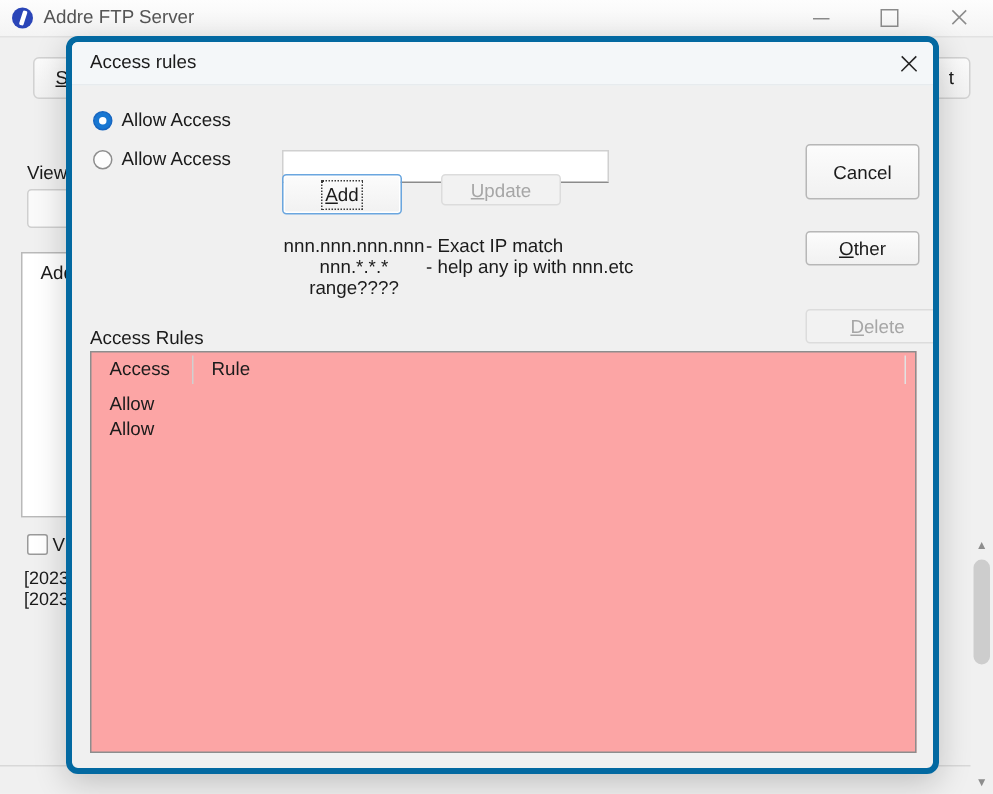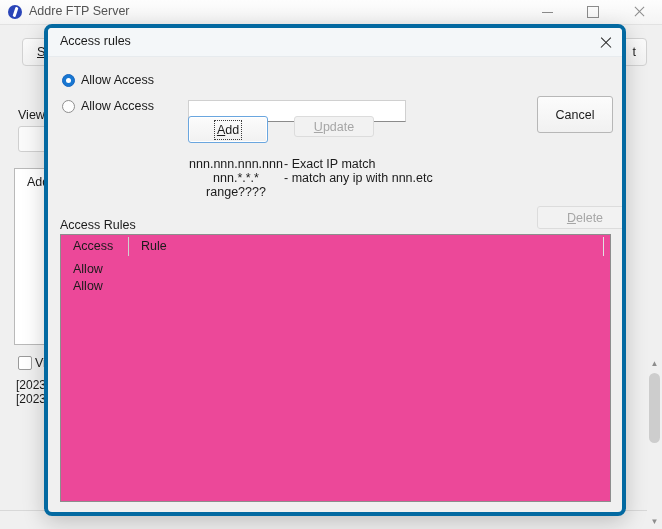--- a/index.html
+++ b/index.html
@@ -88,21 +88,21 @@
   .u{text-decoration:underline;}
 
   
   .hints{position:absolute;font-size:12.5px;line-height:14px;}
   .hint-row{display:flex;text-align:center;}
   .hint-k{width:96px;white-space:pre;}
   .hint-v{white-space:pre;}
 
   
   .grp-label{position:absolute;font-size:12.5px;}
-  .grp{position:absolute;background:#ec4899;border:1px solid #8d8d8d;box-sizing:border-box;}
+  .grp{position:absolute;background:#fca5a5;border:1px solid #8d8d8d;box-sizing:border-box;}
   .lv-hdr{position:absolute;left:0;top:0;right:0;height:23px;}
   .lv-hdr .col{position:absolute;top:4px;font-size:12.5px;}
   .lv-div{position:absolute;width:1px;background:#d0d0d0;}
   .lv-row{position:absolute;font-size:12.5px;}
 </style>
 </head>
 <body>
 
 <div class="app">
 
@@ -195,29 +195,32 @@
       <span><span class="u">U</span>pdate</span>
     </div>
 
     <div class="hints" style="left:140px;top:129px;">
       <div class="hint-row">
         <span class="hint-k">nnn.nnn.nnn.nnn</span>
         <span class="hint-v">- Exact IP match</span>
       </div>
       <div class="hint-row">
         <span class="hint-k">nnn.*.*.*</span>
-        <span class="hint-v">- match any ip with nnn.etc</span>
+        <span class="hint-v">- help any ip with nnn.etc</span>
       </div>
       <div class="hint-row">
         <span class="hint-k">range????</span>
       </div>
     </div>
 
     <div class="btn" style="left:489px;top:68px;width:76px;height:37px;text-align:right;">
       <span>Cancel</span>
+    </div>
+    <div class="btn" style="left:489px;top:126px;width:76px;height:23px;">
+      <span><span class="u">O</span>ther</span>
     </div>
     <div class="btn disabled" style="left:489px;top:178px;width:96px;height:23px;">
       <span><span class="u">D</span>elete</span>
     </div>
 
     <div class="grp-label" style="left:12px;top:190px;">Access Rules</div>
     <div class="grp" style="left:12px;top:206px;width:551px;height:268px;">
       <div class="lv-hdr">
         <span class="col" style="left:12px;">Access</span>
         <span class="col" style="left:80px;">Rule</span>

